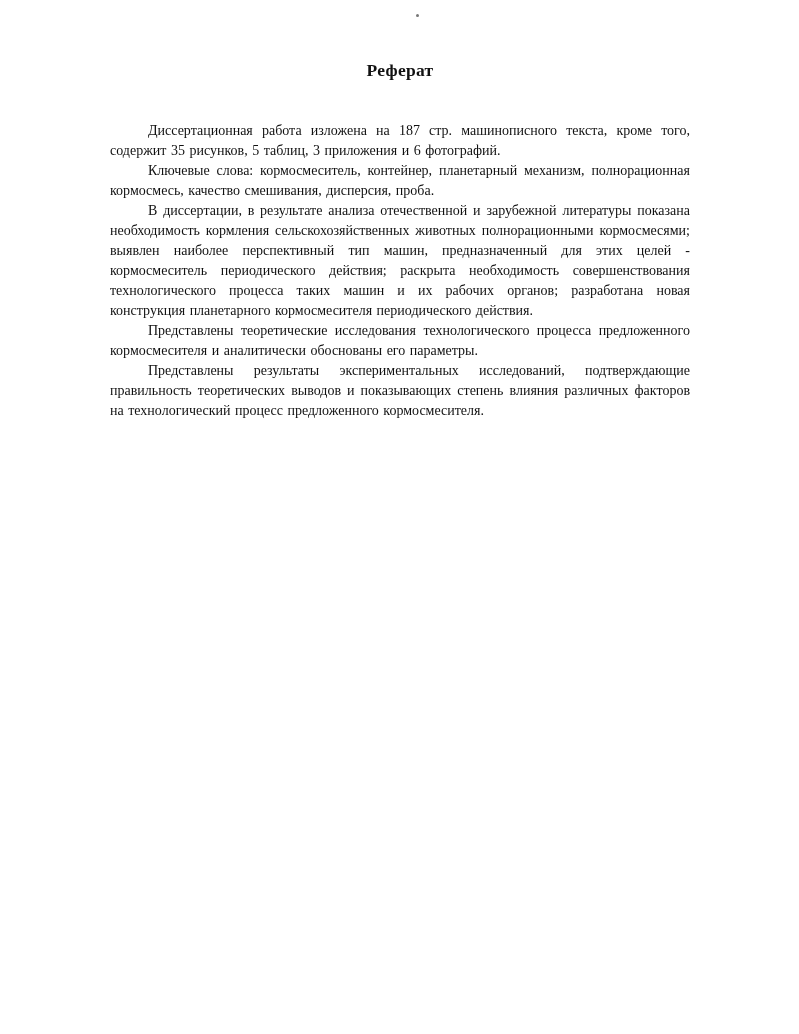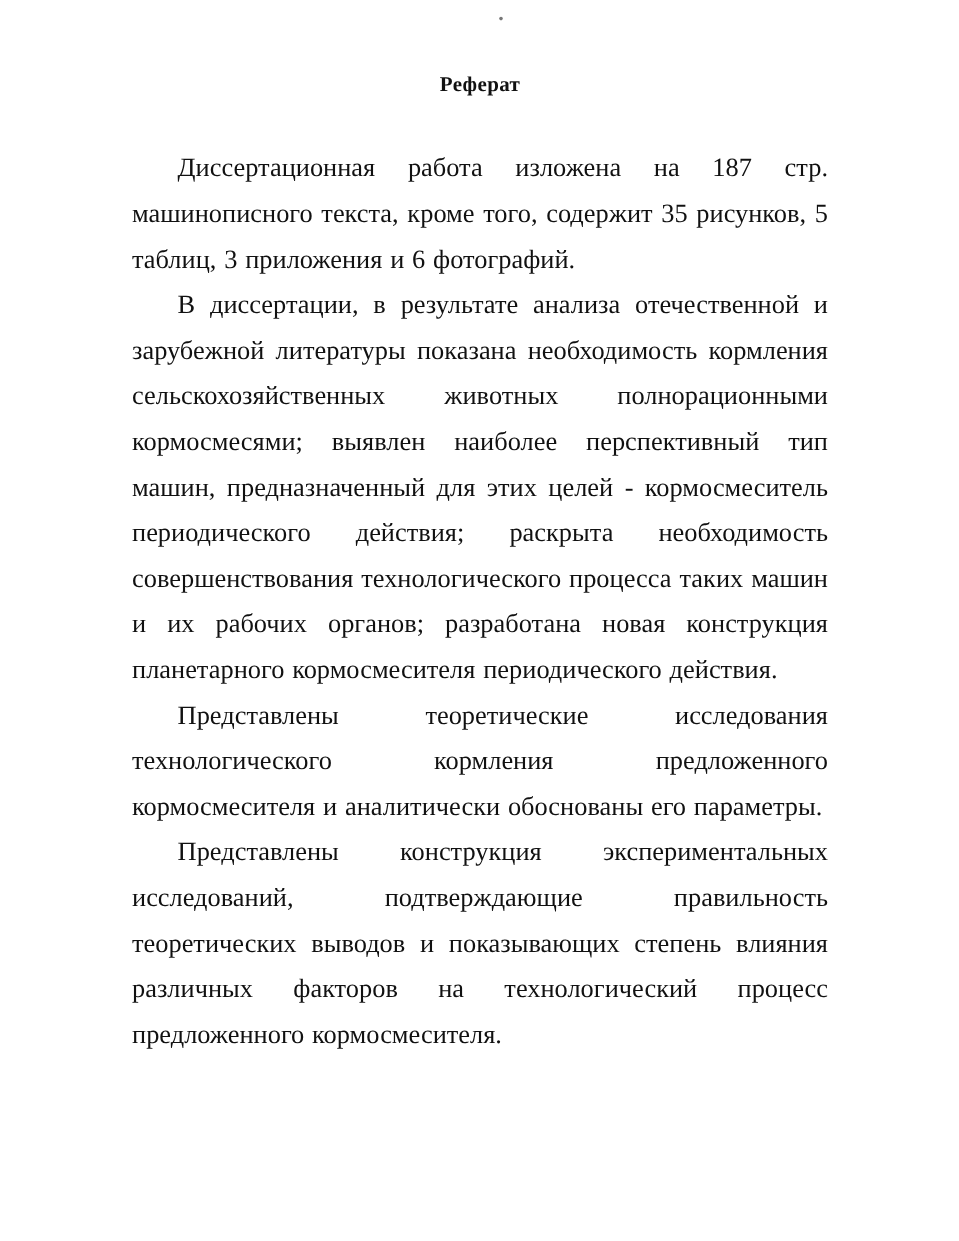--- a/index.html
+++ b/index.html
@@ -27,22 +27,22 @@
   }
   .doc-title {
     text-align: center;
     font-weight: bold;
     font-size: 17.5px;
     margin: 0 0 40px 0;
     letter-spacing: 0.3px;
   }
   .paragraph {
     margin: 0;
-    font-size: 22px;
-    line-height: 38px;
+    font-size: 14px;
+    line-height: 20px;
     text-align: justify;
     text-indent: 38px;
     word-spacing: 1px;
   }
   .artifact-dot {
     position: absolute;
     background: #777777;
     border-radius: 50%;
   }
   .dot-top {
@@ -71,21 +71,22 @@
 <body>
 
 <div class="page">
 
   <span class="artifact-dot dot-top"></span>
 
   <div class="content">
     <h1 class="doc-title">Реферат</h1>
 
     <p class="paragraph">Диссертационная работа изложена на 187 стр. машинописного текста, кроме того, содержит 35 рисунков, 5 таблиц, 3 приложения и 6 фотографий.</p>
+    <p class="paragraph">Ключевые слова: кормосмеситель, контейнер, планетарный механизм, полнорационная кормосмесь, качество смешивания, дисперсия, проба.</p>
     <p class="paragraph">В диссертации, в результате анализа отечественной и зарубежной литературы показана необходимость кормления сельскохозяйственных животных полнорационными кормосмесями; выявлен наиболее перспективный тип машин, предназначенный для этих целей - кормосмеситель периодического действия; раскрыта необходимость совершенствования технологического процесса таких машин и их рабочих органов; разработана новая конструкция планетарного кормосмесителя периодического действия.</p>
-    <p class="paragraph">Представлены теоретические исследования технологического кормления предложенного кормосмесителя и аналитически обоснованы его параметры.</p>
-    <p class="paragraph">Представлены конструкция экспериментальных исследований, подтверждающие правильность теоретических выводов и показывающих степень влияния различных факторов на технологический процесс предложенного кормосмесителя.</p>
+    <p class="paragraph">Представлены теоретические исследования технологического процесса предложенного кормосмесителя и аналитически обоснованы его параметры.</p>
+    <p class="paragraph">Представлены результаты экспериментальных исследований, подтверждающие правильность теоретических выводов и показывающих степень влияния различных факторов на технологический процесс предложенного кормосмесителя.</p>
   </div>
 
   <span class="artifact-dot dot-bottom-left"></span>
   <div class="scan-edge-line"></div>
 
 </div>
 
 </body></html>

